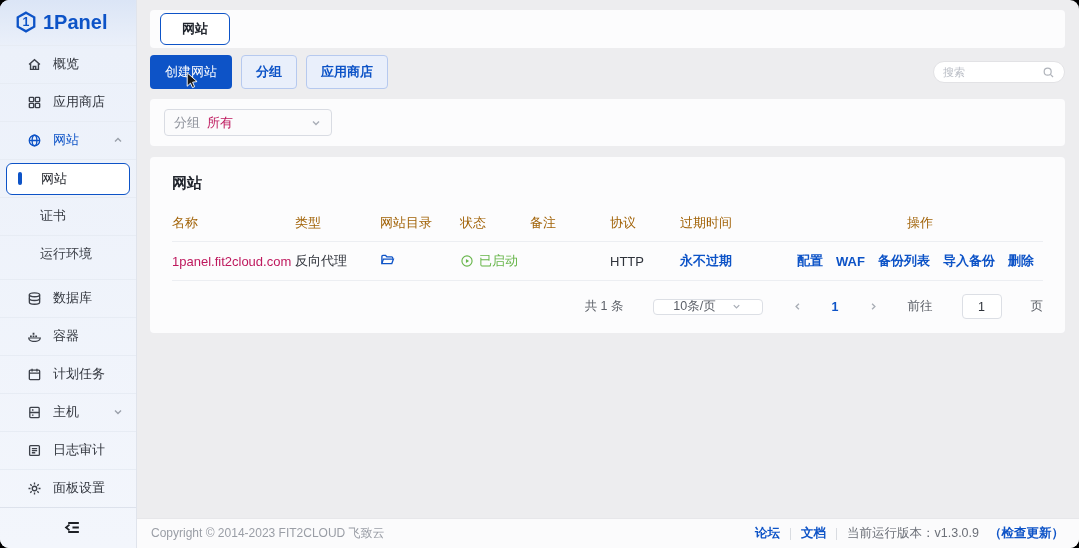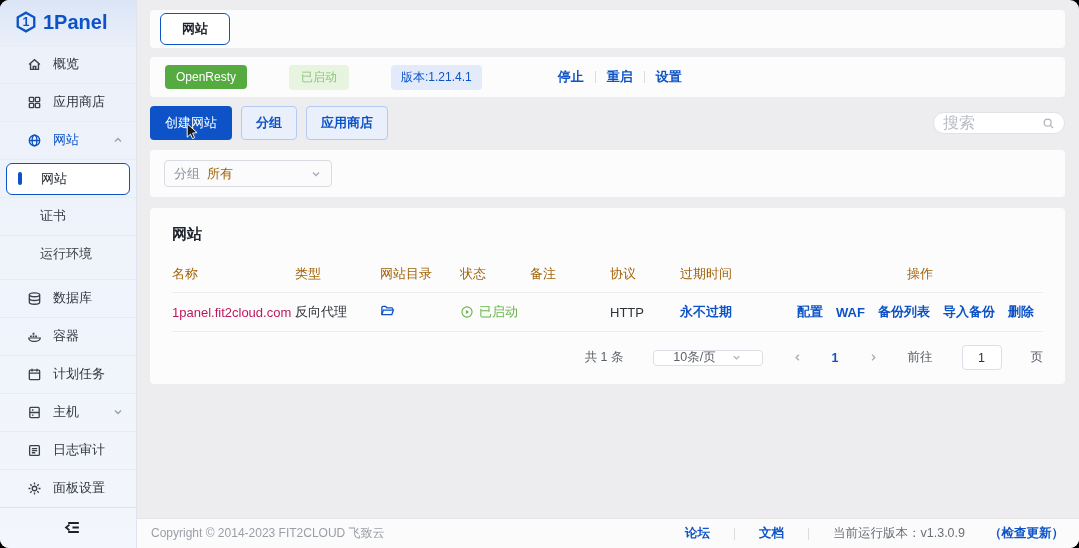--- a/index.html
+++ b/index.html
@@ -39,29 +39,29 @@
   .badge-version { background:#e3ebfa; color:#0d53c7; font-size:12px; padding:4px 10px; border-radius:4px; margin-left:42px; }
   .service-links { margin-left:76px; display:flex; align-items:center; gap:11px; }
   .blink { color:#0d53c7; font-size:13px; font-weight:bold; cursor:pointer; }
   .vsep { width:1px; height:12px; background:#d9dce1; }
 
   .toolbar { height:30px; margin-bottom:12px; display:flex; align-items:center; gap:9px; position:relative; }
   .btn-primary { background:#0d53c7; color:#fff; border:none; border-radius:4px; padding:8px 15px; font-size:13px; cursor:pointer; font-family:inherit; }
   .btn-plain { background:#e9effb; color:#0d53c7; border:1px solid #b6c9ef; border-radius:4px; padding:7px 14px; font-size:13px; font-weight:bold; cursor:pointer; font-family:inherit; }
   .spacer { flex:1; }
   .search-box { width:132px; height:22px; background:#fff; border:1px solid #e2e2e5; border-radius:11px; display:flex; align-items:center; padding:0 9px; }
-  .search-box input { border:none; outline:none; flex:1; font-size:16px; color:#333; background:transparent; font-family:inherit; min-width:0; }
+  .search-box input { border:none; outline:none; flex:1; font-size:11px; color:#333; background:transparent; font-family:inherit; min-width:0; }
   .search-box input::placeholder { color:#b8bcc4; }
   .search-box svg { width:13px; height:13px; color:#b0b4bb; flex:0 0 13px; cursor:pointer; }
   .cursor-ptr { position:absolute; left:35px; top:15px; width:15px; height:17px; z-index:5; pointer-events:none; }
 
   .filter-strip { height:47px; margin-bottom:11px; display:flex; align-items:center; padding-left:14px; }
   .select { width:168px; height:27px; border:1px solid #d9dce3; border-radius:4px; background:#fbfbfc; display:flex; align-items:center; padding:0 9px; font-size:13px; gap:7px; cursor:pointer; }
   .select .lbl { color:#8e929b; }
-  .select .val { color:#a16207; }
+  .select .val { color:#be185d; }
   .select svg { margin-left:auto; width:12px; height:12px; color:#a8adb6; }
 
   .table-card { padding-bottom:4px; }
   .tc-title { font-size:15px; font-weight:bold; color:#20242c; padding:17px 22px 13px; }
   table { width:calc(100% - 44px); margin:0 22px; border-collapse:collapse; font-size:13px; table-layout:fixed; }
   th { text-align:left; color:#a16207; font-weight:normal; padding:8px 0 9px; border-bottom:1px solid #eceef2; }
   th.c-actions { text-align:center; }
   td { padding:10px 0; border-bottom:1px solid #eceef2; color:#2e323a; }
   .name-link { color:#be185d; font-weight:normal; cursor:pointer;margin-top:32px; }
   .folder-ic { width:15px; height:15px; color:#0d53c7; cursor:pointer; }
@@ -73,21 +73,21 @@
 
   .pagination { display:flex; align-items:center; justify-content:flex-end; gap:29px; margin:13px 22px 10px; font-size:12.5px; color:#5c6068; }
   .pg-select { width:110px; height:16px; border:1px solid #dcdfe5; border-radius:4px; display:flex; align-items:center; justify-content:center; gap:15px; color:#5c6068; background:#fff; cursor:pointer; }
   .pg-select svg { width:11px; height:11px; color:#a8adb6; }
   .pg-arrow { width:11px; height:11px; color:#a8adb5; cursor:pointer; }
   .pg-num { color:#0d53c7; font-weight:bold; cursor:pointer; }
   .goto-input { width:40px; height:25px; border:1px solid #dcdfe5; border-radius:4px; text-align:center; font-size:12.5px; color:#2e323a; outline:none; background:#fff; font-family:inherit; }
 
   .filler { flex:1; }
   .footer { height:30px; background:#fbfbfc; border-top:1px solid #e7e7ea; margin:0 -14px 0 -13px; display:flex; align-items:center; padding:0 15px 0 14px; font-size:12px; color:#9a9ea6; }
-  .footer-right { margin-left:auto; display:flex; align-items:center; gap:24px; }
+  .footer-right { margin-left:auto; display:flex; align-items:center; gap:10px; }
   .footer-right .ver { color:#6c7078; font-size:12.5px; }
   .footer-right .blink { font-size:12.5px; }
 </style>
 </head>
 <body>
 
 <div class="app">
 
   <div class="sidebar">
     <div class="logo-row">
@@ -192,32 +192,20 @@
         </svg>
     </div>
   </div>
 
   <div class="content">
 
     <div class="card tab-strip">
       <button class="tab-btn">网站</button>
     </div>
 
-    <div class="card service-strip">
-      <span class="badge-solid">OpenResty</span>
-      <span class="badge-status">已启动</span>
-      <span class="badge-version">版本:1.21.4.1</span>
-      <span class="service-links">
-        <span class="blink">停止</span>
-        <span class="vsep"></span>
-        <span class="blink">重启</span>
-        <span class="vsep"></span>
-        <span class="blink">设置</span>
-      </span>
-    </div>
 
     <div class="toolbar">
       <button class="btn-primary">创建网站</button>
       <svg class="cursor-ptr" viewBox="0 0 12 16">
           <path d="M1 .8v12.6l3.1-2.9 1.9 4.2 2-.9-1.9-4.2 4.2-.6z" fill="#1a1a1a" stroke="#fff" stroke-width="0.9"></path>
         </svg>
       <button class="btn-plain">分组</button>
       <button class="btn-plain">应用商店</button>
       <span class="spacer"></span>
       <div class="search-box">

